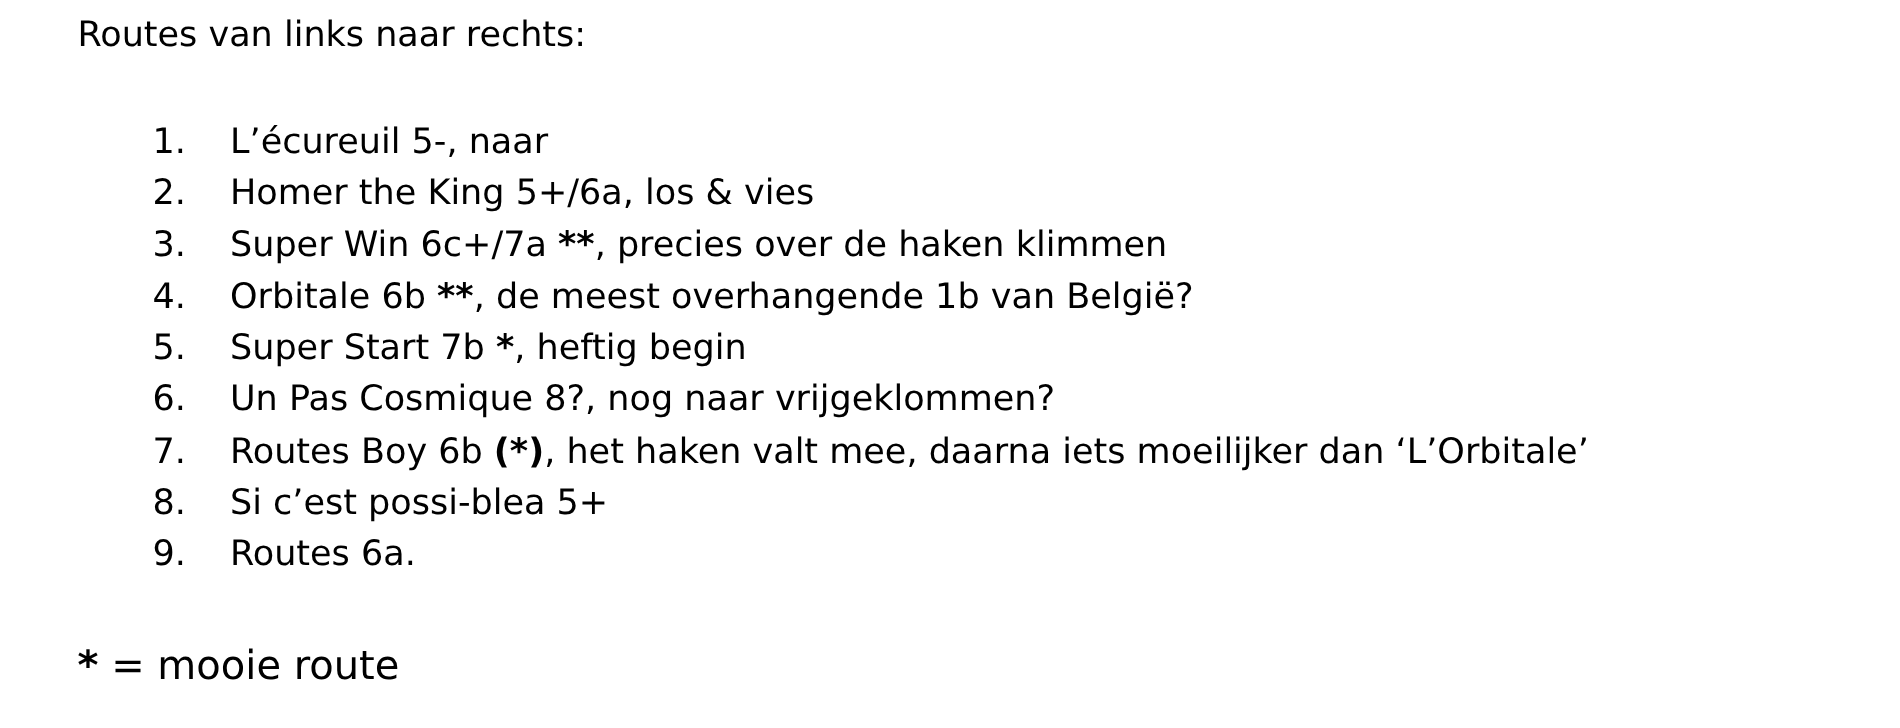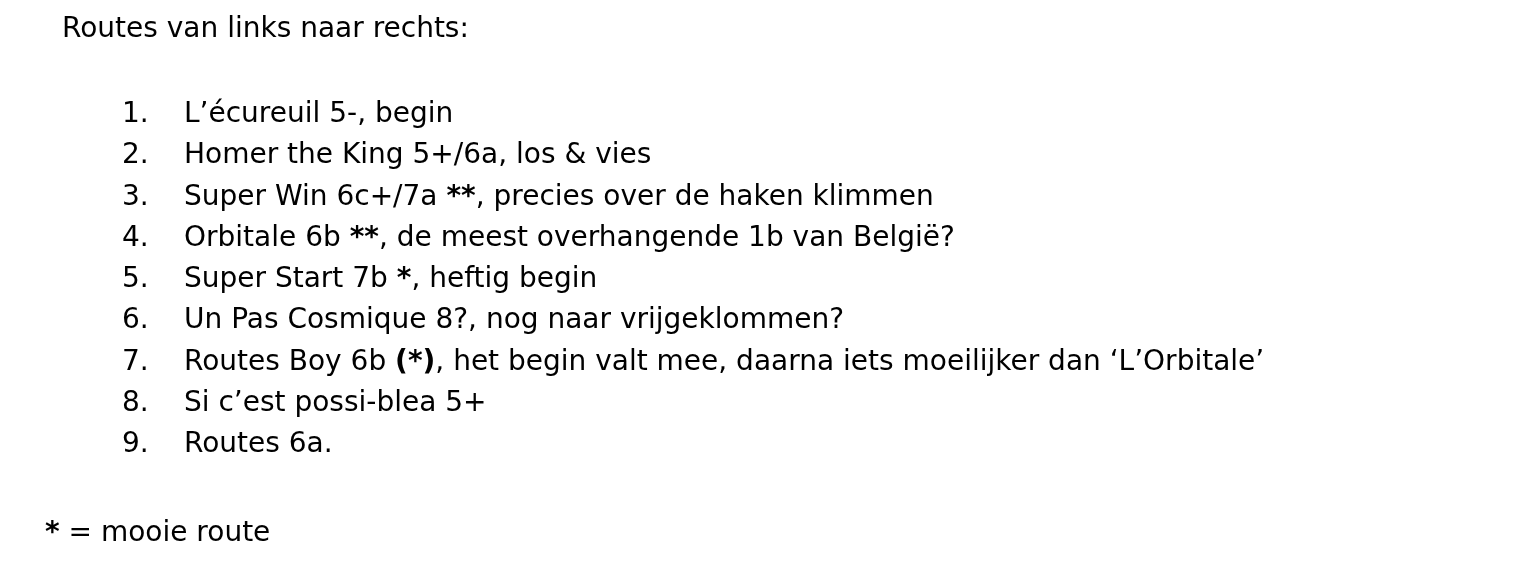--- a/index.html
+++ b/index.html
@@ -48,41 +48,41 @@
     text-align: left;
   }
   .route-text {
     flex: 1 1 auto;
   }
   .route-text b {
     font-weight: bold;
   }
   .legend {
     position: absolute;
-    left: 45px;
+    left: 62px;
     top: 512px;
-    font-size: 28px;
+    font-size: 32px;
     line-height: 40px;
     white-space: nowrap;
   }
   .legend .star {
     font-weight: bold;
   }
 </style>
 </head>
 <body>
 
 <div class="page">
 
   <div class="intro">Routes van links naar rechts:</div>
 
   <div class="route-list">
       <div class="route-row">
         <span class="route-num">1.</span>
-        <span class="route-text"><span>L’écureuil</span> <span>5-</span><span>, begin</span></span>
+        <span class="route-text"><span>L’écureuil</span> <span>5-</span><span>, naar</span></span>
       </div>
       <div class="route-row">
         <span class="route-num">2.</span>
         <span class="route-text"><span>Homer the King</span> <span>5+/6a</span><span>, los &amp; vies</span></span>
       </div>
       <div class="route-row">
         <span class="route-num">3.</span>
         <span class="route-text"><span>Super Win</span> <span>6c+/7a</span> <b>**</b><span>, precies over de haken klimmen</span></span>
       </div>
       <div class="route-row">
@@ -92,21 +92,21 @@
       <div class="route-row">
         <span class="route-num">5.</span>
         <span class="route-text"><span>Super Start</span> <span>7b</span> <b>*</b><span>, heftig begin</span></span>
       </div>
       <div class="route-row">
         <span class="route-num">6.</span>
         <span class="route-text"><span>Un Pas Cosmique</span> <span>8?</span><span>, nog naar vrijgeklommen?</span></span>
       </div>
       <div class="route-row">
         <span class="route-num">7.</span>
-        <span class="route-text"><span>Routes Boy</span> <span>6b</span> <b>(*)</b><span>, het begin valt mee, daarna iets moeilijker dan ‘L’Orbitale’</span></span>
+        <span class="route-text"><span>Routes Boy</span> <span>6b</span> <b>(*)</b><span>, het haken valt mee, daarna iets moeilijker dan ‘L’Orbitale’</span></span>
       </div>
       <div class="route-row">
         <span class="route-num">8.</span>
         <span class="route-text"><span>Si c’est possi-blea</span> <span>5+</span></span>
       </div>
       <div class="route-row">
         <span class="route-num">9.</span>
         <span class="route-text"><span>Routes</span> <span>6a.</span></span>
       </div>
     </div>

